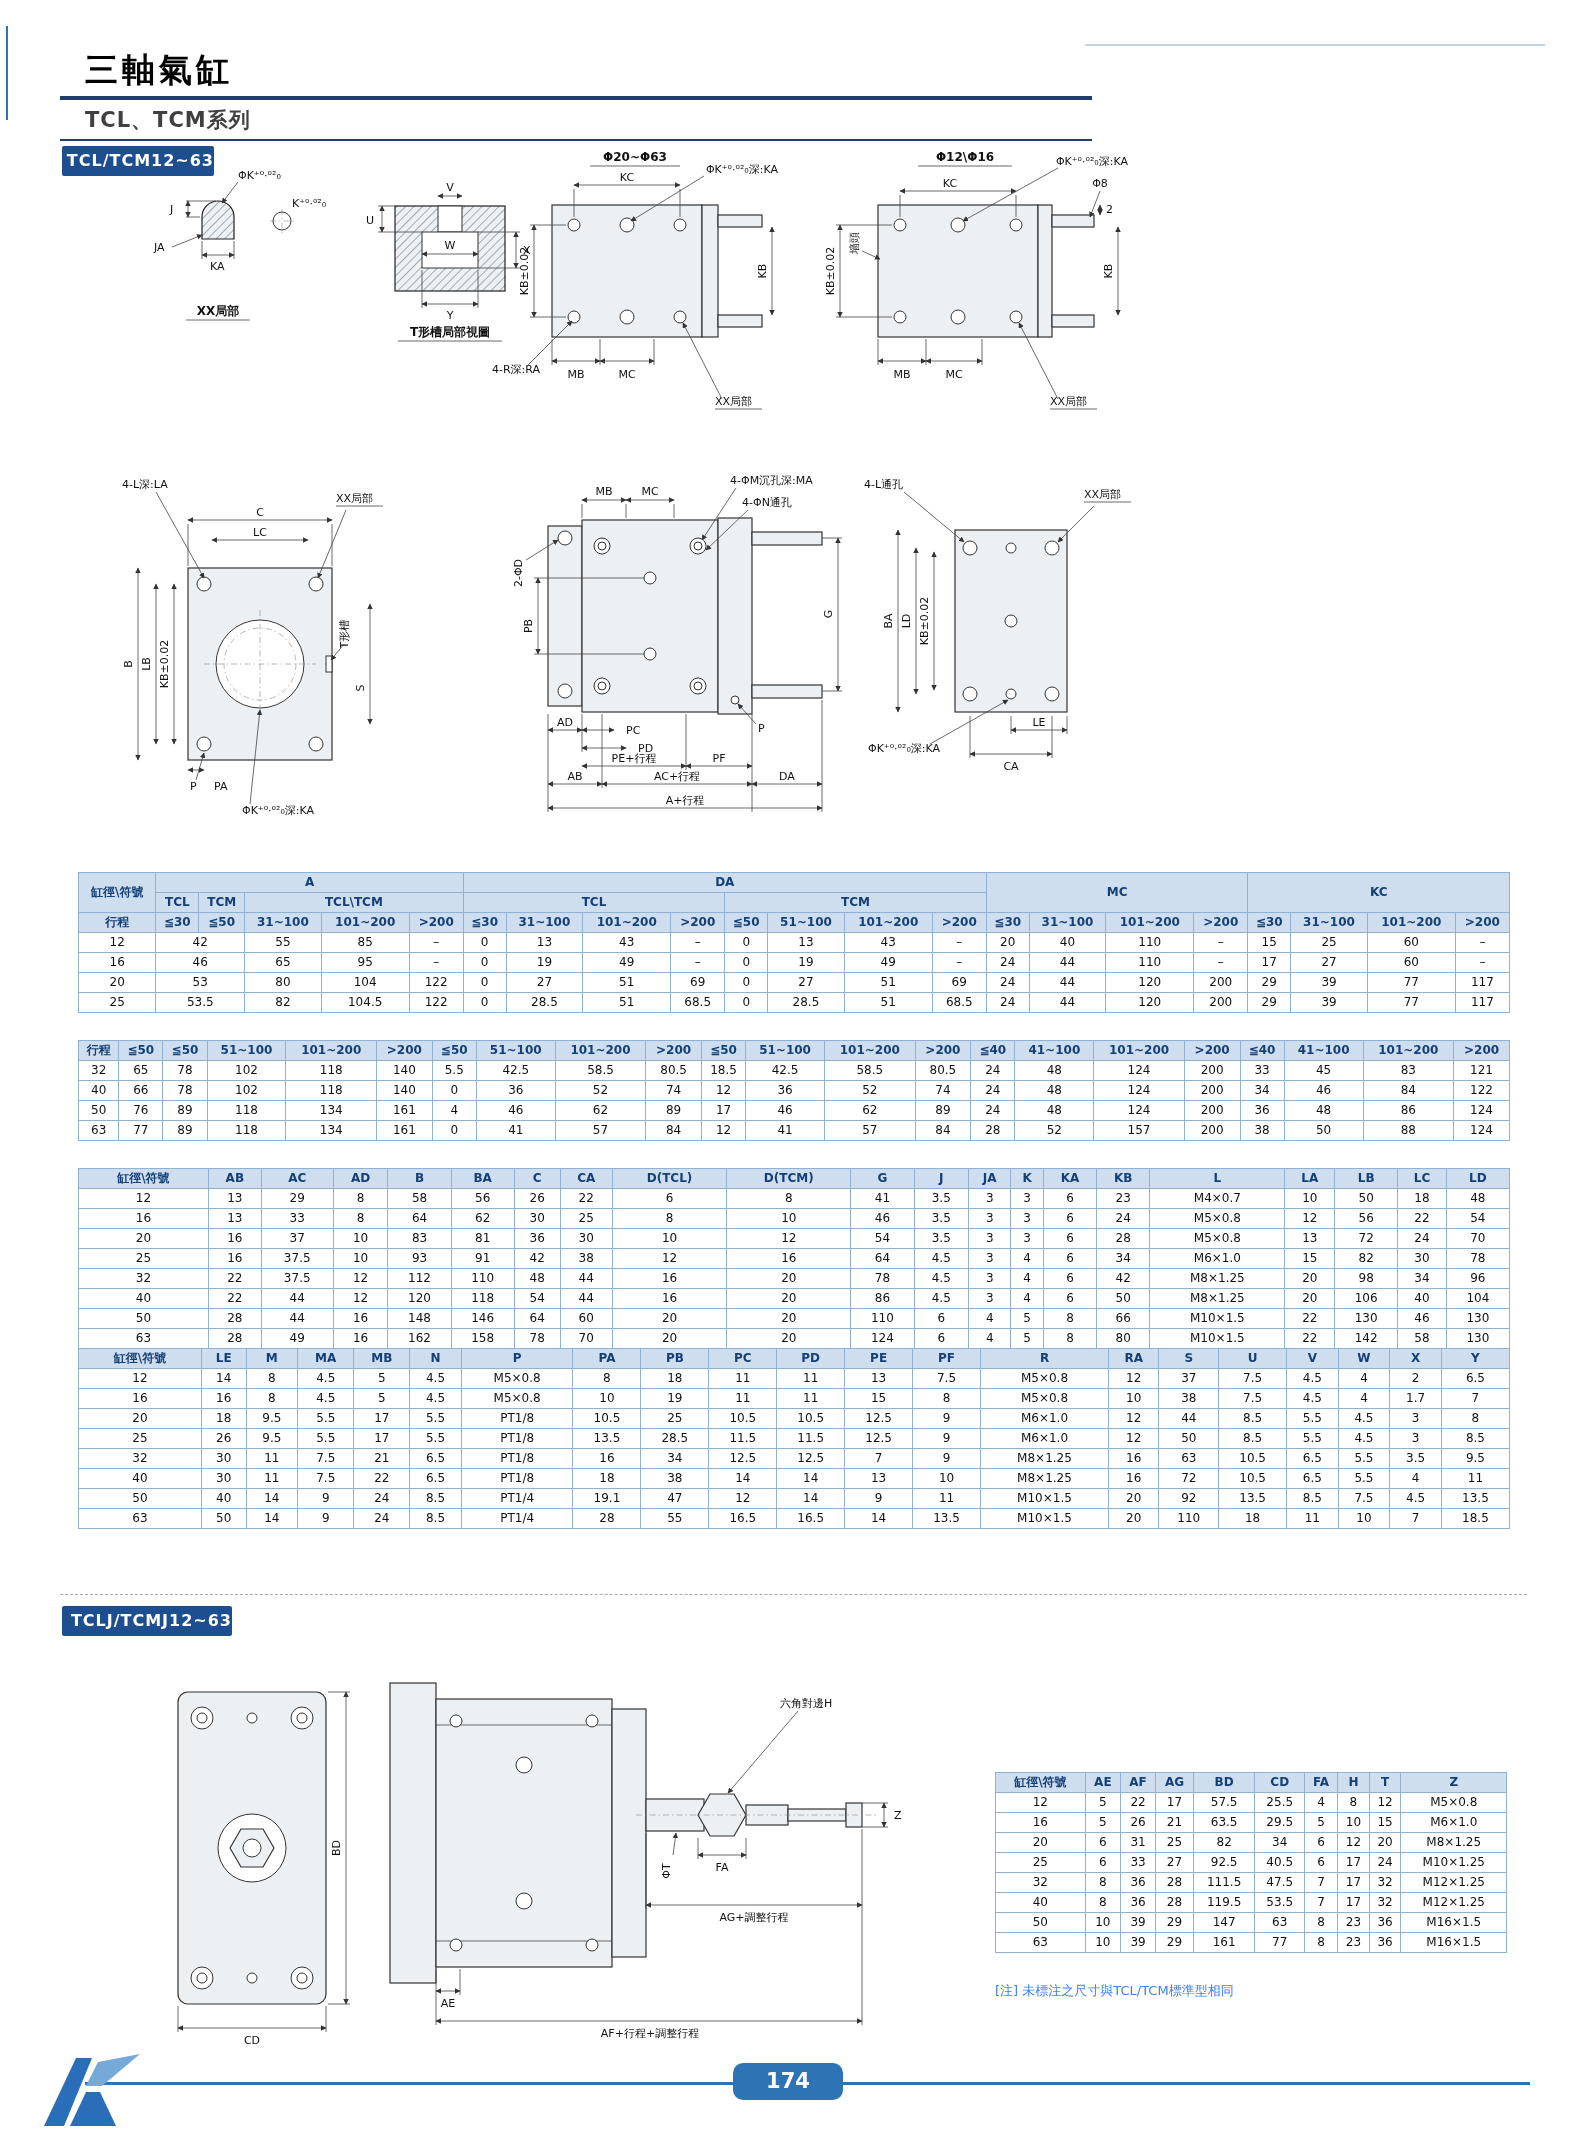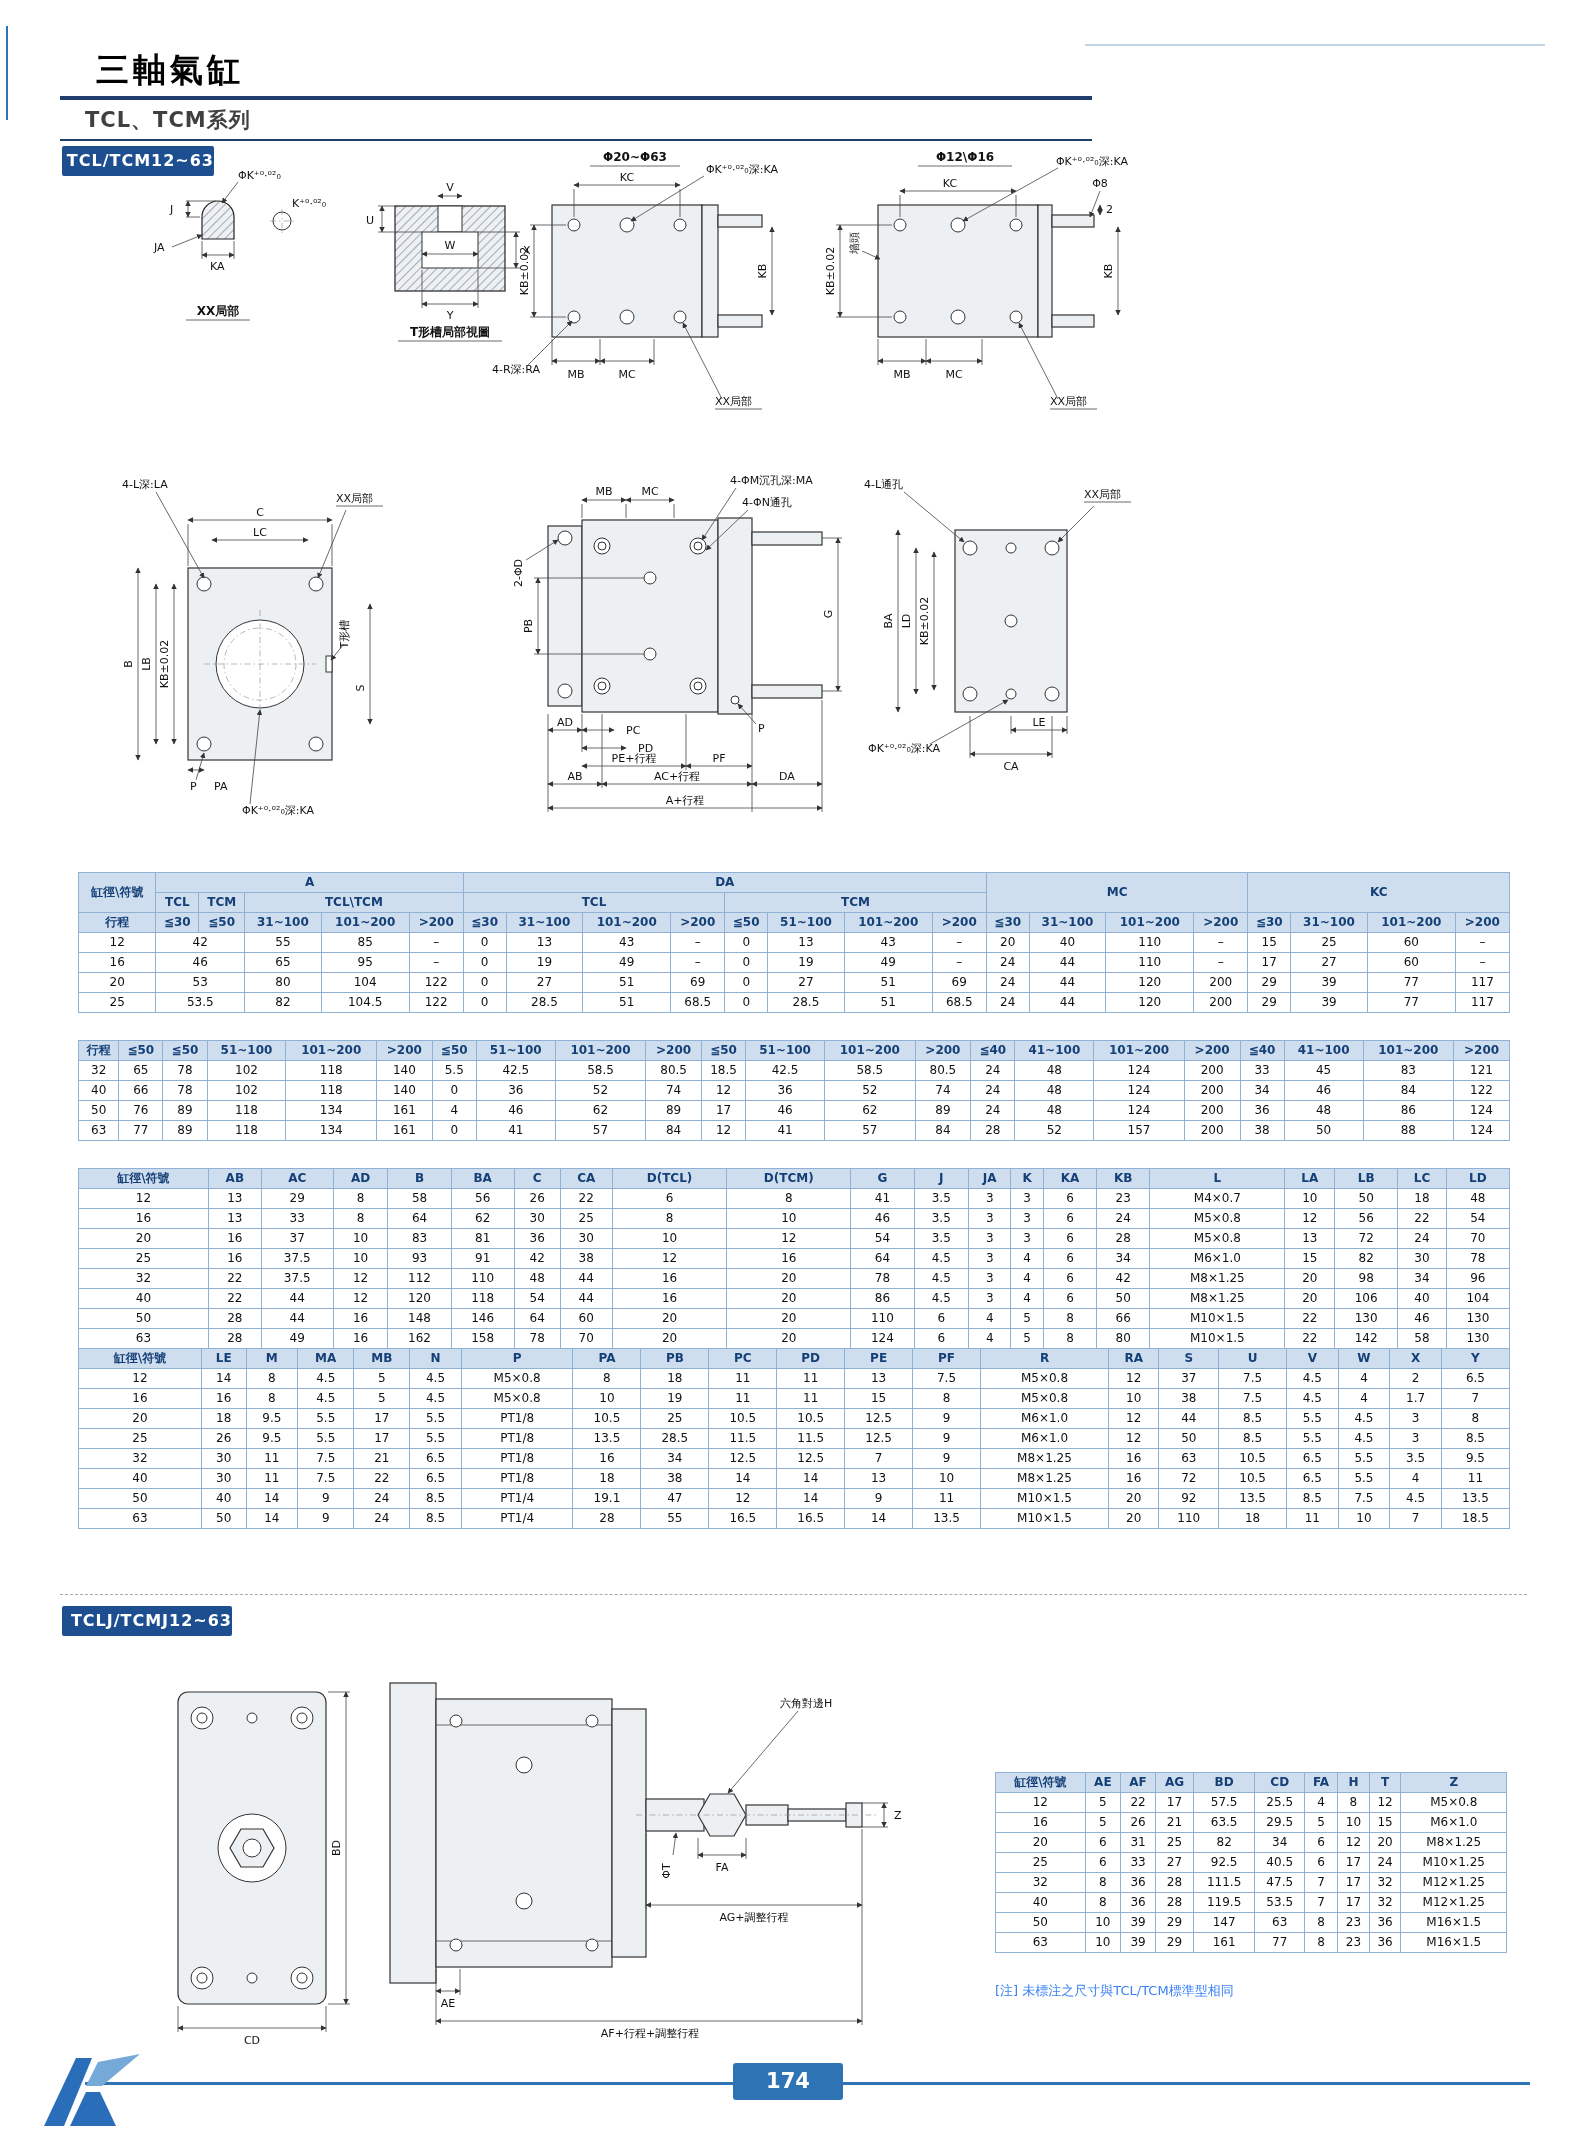--- a/index.html
+++ b/index.html
@@ -1,31 +1,31 @@
 <!DOCTYPE html>
 <html><head>
 <meta charset="utf-8">
 <style>
   * { margin:0; padding:0; box-sizing:border-box; }
   body { background:#fff; font-family:"DejaVu Sans","Liberation Sans",sans-serif; }
   .page { position:relative; width:1587px; height:2154px; background:#fff; overflow:hidden; }
   .abs { position:absolute; }
-  h1.title { position:absolute; left:96px; top:48px; font-size:33px; letter-spacing:4px; color:#000; font-weight:bold; }
+  h1.title { position:absolute; left:85px; top:48px; font-size:33px; letter-spacing:4px; color:#000; font-weight:bold; }
   h2.subtitle { position:absolute; left:85px; top:106px; font-size:21px; letter-spacing:1px; color:#404040; font-weight:bold; }
   .rule { position:absolute; background:#1f3e6e; }
   .badge { position:absolute; height:30px; background:#1d4e8f; color:#fff; font-weight:bold;
            font-size:16px; line-height:30px; text-align:right; border-radius:2px; letter-spacing:1px; }
   .dim-table { border-collapse:collapse; font-size:12px; width:100%; background:#fff;padding-left:28px; }
   .dim-table th, .dim-table td { border:1px solid #8fb2d4; text-align:center; padding:2px 2px; line-height:15px; white-space:nowrap; }
   .dim-table th { background:#cfdeee; color:#143f77; font-weight:bold; }
   .dim-table td { color:#111; }
   .dashed-div { position:absolute; border-top:1px dashed #a8a8a8; }
   .note { position:absolute; font-size:13px; color:#3b82f6; }
   .pageno { position:absolute; background:#2e74b5; color:#fff; font-size:21px; font-weight:bold;
-            text-align:center; border-radius:3px; }
+            text-align:center; border-radius:10px; }
   svg.fig { position:absolute; overflow:visible; }
   svg.fig text { font-size:11px; fill:#111; }
   svg.fig .ttl { font-weight:bold; font-size:12px; }
   svg.fig .part { fill:#edf0f3; stroke:#333; stroke-width:1.2; }
   svg.fig .hatchpart { fill:url(#hatch); stroke:#222; stroke-width:1.2; }
   svg.fig .holec { fill:#fff; stroke:#333; stroke-width:1; }
   svg.fig .dim { stroke:#444; stroke-width:0.8; fill:none; }
   svg.fig .dima { marker-start:url(#arr); marker-end:url(#arr); }
   svg.fig .cl { stroke:#888; stroke-width:0.6; stroke-dasharray:6 3 1.5 3; fill:none; }
 </style>

